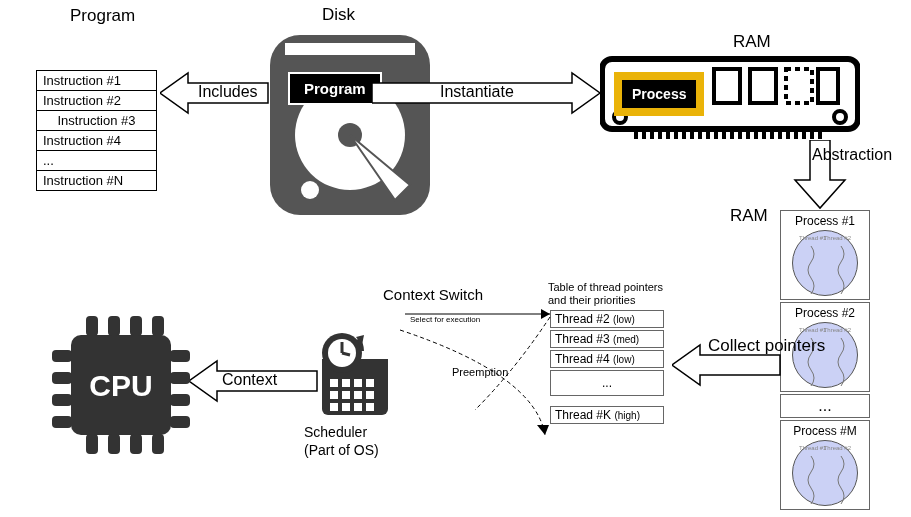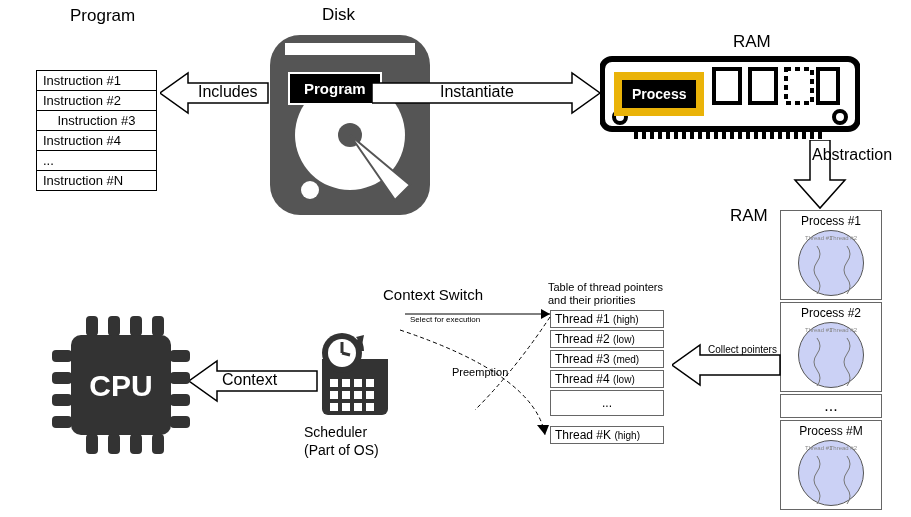--- a/index.html
+++ b/index.html
@@ -7,21 +7,21 @@
   .abs { position: absolute; }
   .label { font-size: 16px; }
   .hdr { font-size: 17px; }
   .small { font-size: 11px; }
   .tiny { font-size: 8px; }
   .mini { font-size: 6px; color: #888; }
   .tbl { border-collapse: collapse; margin-top: 44px; }
   .tbl td { border: 1px solid #000; padding: 2px 6px; font-size: 13px; background: #fff; }
   .thread-tbl td { border: 1px solid #666; padding: 1px 4px; font-size: 12px; background: #fff; text-align: left; }
   .thread-tbl td .pri { font-size: 10px; }
-  .proc-box { border: 1px solid #666; background: #fff; text-align: center; padding: 3px 4px; width: 102px; }
+  .proc-box { border: 1px solid #666; background: #fff; text-align: center; padding: 3px 4px; width: 90px; }
   .proc-box .title { font-size: 12px; margin-bottom: 2px; }
   .proc-circle { width: 66px; height: 66px; border: 1px solid #555; border-radius: 50%; background: #cbd1f5; margin: 0 auto; position: relative; }
   .proc-circle .tlabel-l { position: absolute; top: 4px; left: 6px; }
   .proc-circle .tlabel-r { position: absolute; top: 4px; right: 6px; }
   .proc-circle svg { position: absolute; left: 0; top: 0; }
   .arrow-body { stroke: #000; stroke-width: 1.5; fill: #fff; }
   .thin-arrow { stroke: #000; stroke-width: 1; fill: none; }
   .dashed { stroke-dasharray: 4,3; }
 </style>
 </head>
@@ -169,30 +169,27 @@
         </div>
       </div>
     </div>
 </div>
 
 <div class="abs" style="left:672px; top:340px;">
   <svg width="110" height="50">
     <polygon class="arrow-body" points="0,25 28,5 28,15 108,15 108,35 28,35 28,45"></polygon>
   </svg>
 </div>
-<div class="abs" style="left:708px; top:344px; font-size:10px; text-align:center; line-height:1.2;">
+<div class="abs" style="left:708px; top:336px; font-size:17px; text-align:center; line-height:1.2;">
   <span>Collect pointers</span>
 </div>
 
 <div class="abs small" style="left:548px; top:281px; width:130px; line-height:1.2;">Table of thread pointers and their priorities</div>
 <table class="abs thread-tbl" style="left:548px; top:308px; width:118px;">
   <tbody id="thread-body">
-      <tr>
-        <td><span>Thread #1</span> <span class="pri">(high)</span></td>
-      </tr>
       <tr>
         <td><span>Thread #2</span> <span class="pri">(low)</span></td>
       </tr>
       <tr>
         <td><span>Thread #3</span> <span class="pri">(med)</span></td>
       </tr>
       <tr>
         <td><span>Thread #4</span> <span class="pri">(low)</span></td>
       </tr>
       <tr>

